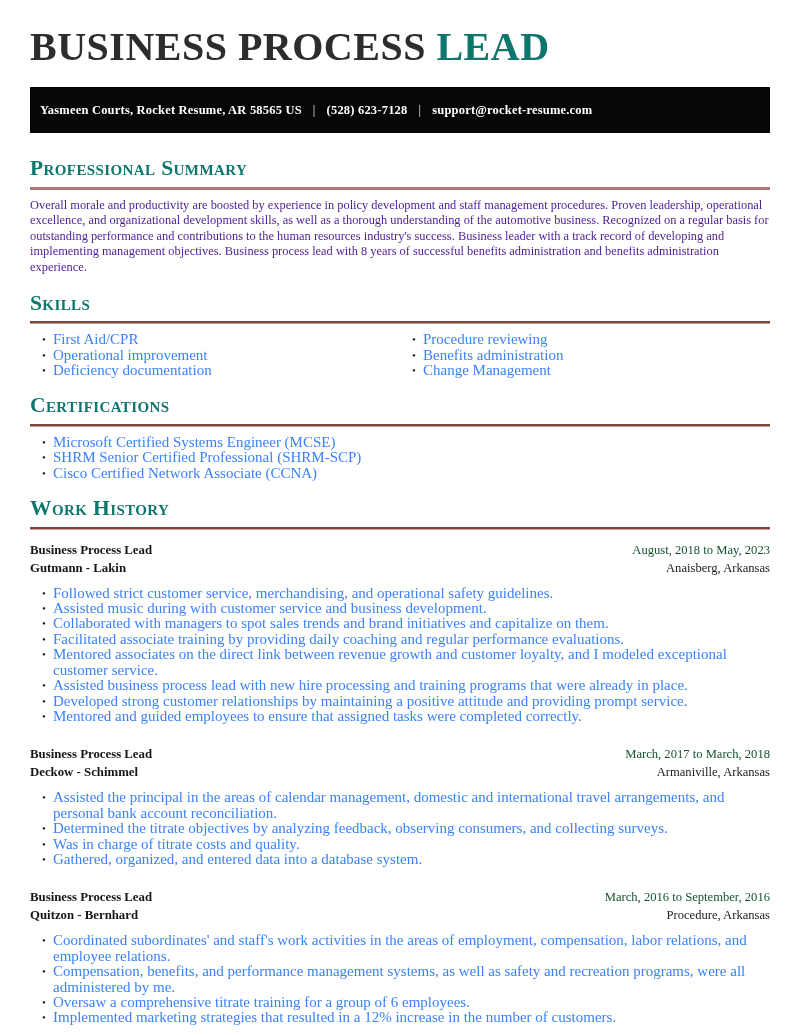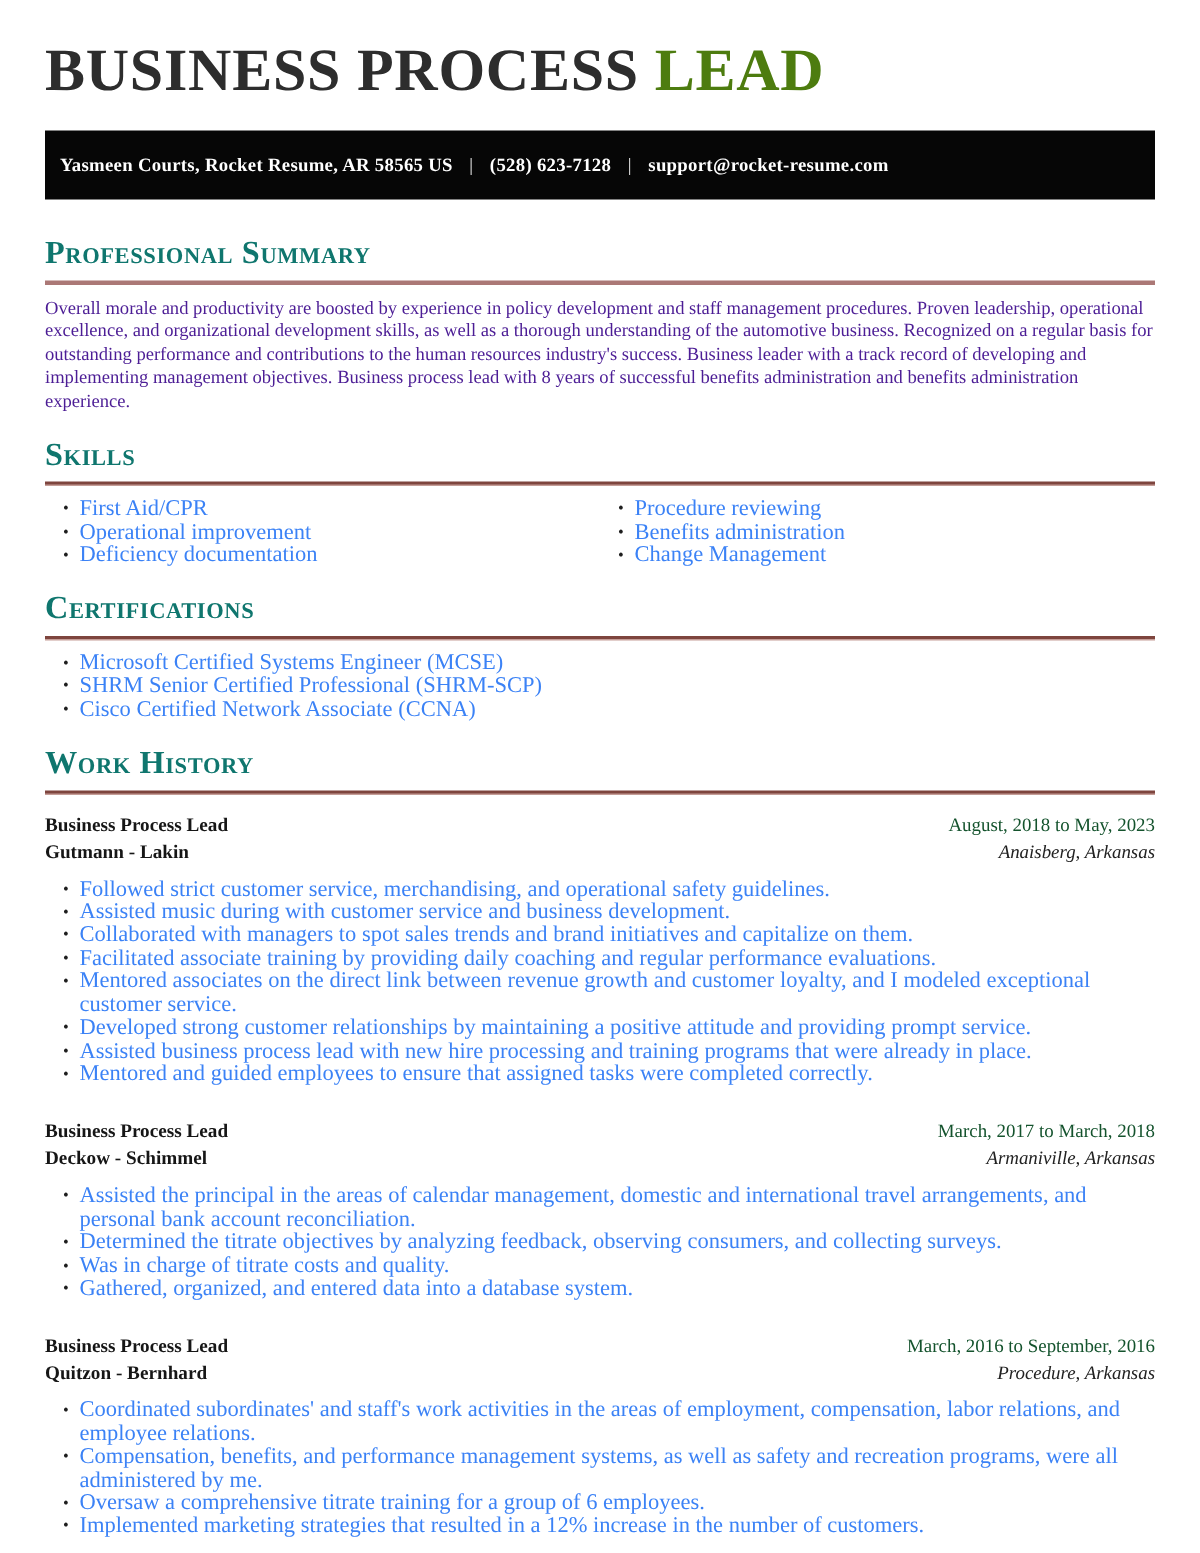--- a/index.html
+++ b/index.html
@@ -6,21 +6,21 @@
   body{
     width:800px;height:1035px;overflow:hidden;background:#ffffff;
     font-family:"Liberation Serif","DejaVu Serif",serif;color:#2b2b2b;
     box-sizing:border-box;padding:26px 30px 0 30px;
   }
   
   .title{
     font-size:40px;line-height:1.05;font-weight:700;color:#2d2d2d;
     letter-spacing:.5px;margin:0;white-space:nowrap;
   }
-  .title .accent{color:#4d7c0f;}
+  .title .accent{color:#0f766e;}
   .contact-bar{
     margin-top:19px;height:46px;background:#060606;color:#ffffff;
     display:flex;align-items:center;padding:0 10px;font-size:12.5px;font-weight:700;
     letter-spacing:.2px;
   }
   .contact-bar .sep{margin:0 11px;font-weight:400;color:#e8e8e8;}
   
   .section{margin-top:16px;}
   .section-heading{
     font-variant:small-caps;font-weight:700;font-size:21.5px;line-height:1.05;
@@ -42,21 +42,21 @@
     content:"\2022";position:absolute;left:0;top:0;font-size:11px;color:#1e1e1e;
   }
   .cols-wrap{display:flex;}
   .cols-wrap ul{flex:0 0 50%;box-sizing:border-box;}
   
   .job{margin-top:21px;}
   .job:first-of-type{margin-top:12px;}
   .job-row{display:flex;justify-content:space-between;align-items:baseline;line-height:18px;}
   .job-title,.job-company{font-weight:700;font-size:12.8px;color:#161616;}
   .job-dates{font-size:12.6px;color:#14532d;}
-  .job-location{font-style:italic;font-size:12.6px;color:#222222;}
+  .job-location{font-size:12.6px;color:#222222;}
 </style>
 </head>
 <body>
 
 <h1 class="title"><span>BUSINESS PROCESS </span><span class="accent">LEAD</span></h1>
 
 <div class="contact-bar">
   <span>Yasmeen Courts, Rocket Resume, AR 58565 US</span>
   <span class="sep">|</span>
   <span>(528) 623-7128</span>
@@ -113,22 +113,22 @@
       <span class="job-company">Gutmann - Lakin</span>
       <span class="job-location">Anaisberg, Arkansas</span>
     </div>
     <ul class="bullets">
 
     <li>Followed strict customer service, merchandising, and operational safety guidelines.</li>
         <li>Assisted music during with customer service and business development.</li>
         <li>Collaborated with managers to spot sales trends and brand initiatives and capitalize on them.</li>
         <li>Facilitated associate training by providing daily coaching and regular performance evaluations.</li>
         <li>Mentored associates on the direct link between revenue growth and customer loyalty, and I modeled exceptional customer service.</li>
+        <li>Assisted business process lead with new hire processing and training programs that were already in place.</li>
         <li>Developed strong customer relationships by maintaining a positive attitude and providing prompt service.</li>
-        <li>Assisted business process lead with new hire processing and training programs that were already in place.</li>
         <li>Mentored and guided employees to ensure that assigned tasks were completed correctly.</li>
       </ul>
   </section>
 
   <section class="job">
     <div class="job-row">
       <span class="job-title">Business Process Lead</span>
       <span class="job-dates">March, 2017 to March, 2018</span>
     </div>
     <div class="job-row">

